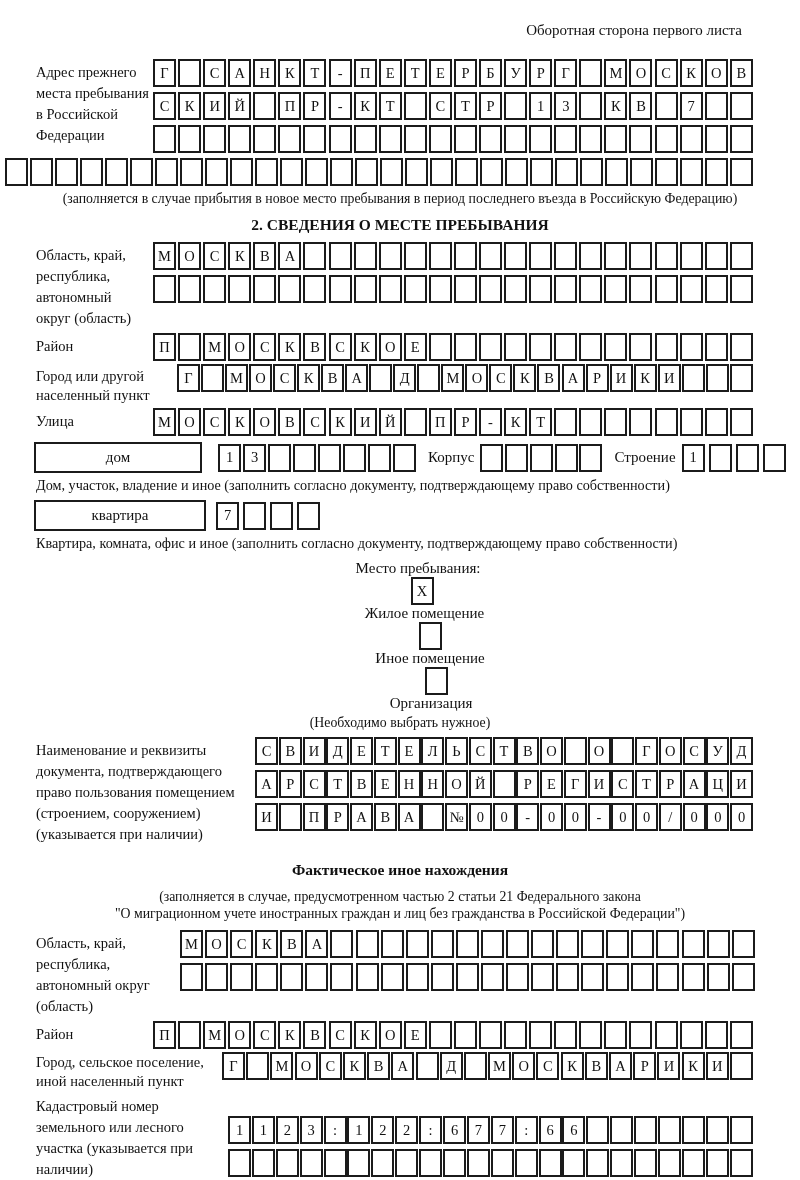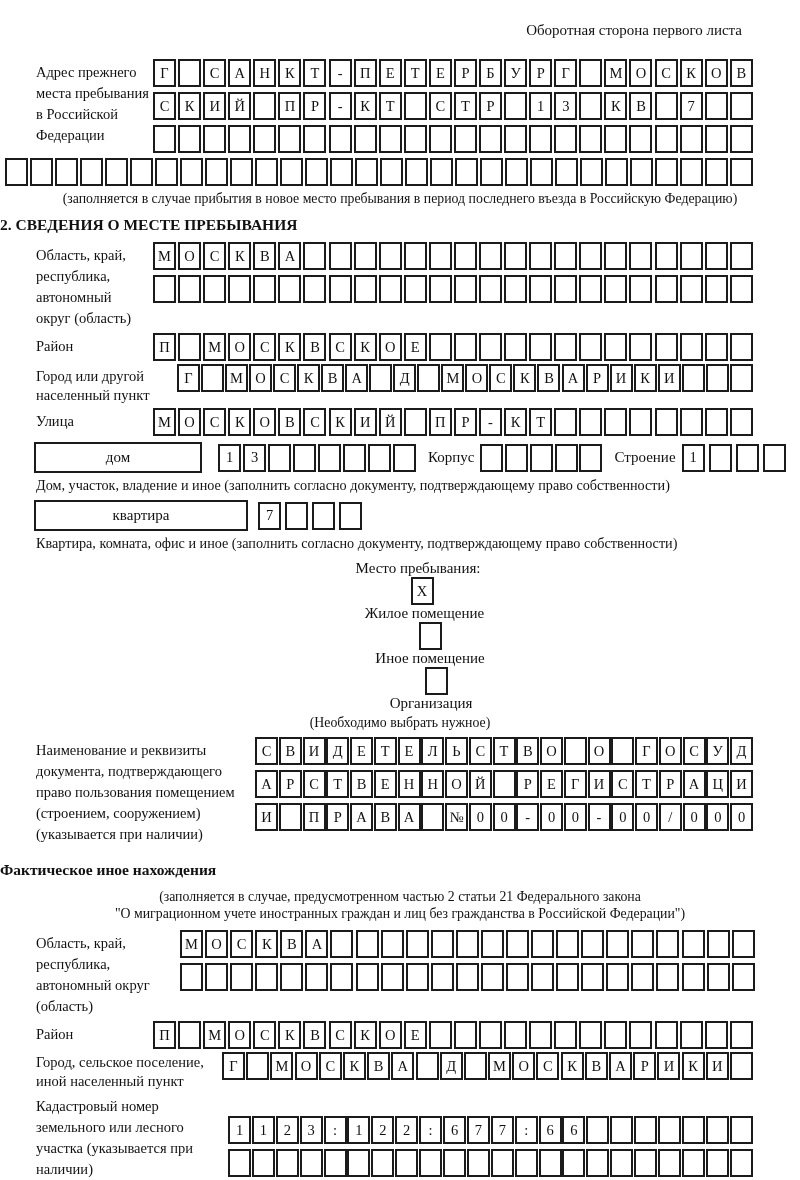--- a/index.html
+++ b/index.html
@@ -23,21 +23,21 @@
   }
   .cell{
     box-sizing:border-box;
     flex:0 0 23px; width:23px; height:28px;
     border:2px solid #1b1b1b; background:#fff;
     display:inline-flex; align-items:center; justify-content:center;
     font-size:14.5px; line-height:1;
   }
 
   .note{ text-align:center; font-size:13.8px; margin-top:5px; }
-  .h-bold{ text-align:left; font-weight:bold; font-size:15.5px; }
+  .h-bold{ text-align:center; font-weight:bold; font-size:15.5px; }
 
   .labelbox{
     box-sizing:border-box; border:2px solid #1b1b1b; height:31px;
     display:inline-flex; align-items:center; justify-content:center;
     font-size:15px;
   }
   .inline-row{ display:flex; align-items:center; }
   .cap{ font-size:14.2px; padding-left:36px; margin-top:4px; }
 
   .chk-label{ font-size:15px; }
@@ -343,21 +343,21 @@
   <div class="cells" style="width:104px;margin-left:6px;">
       <span class="cell">1</span>
       <span class="cell"></span>
       <span class="cell"></span>
       <span class="cell"></span>
     </div>
 </div>
 <div class="cap">Дом, участок, владение и иное (заполнить согласно документу, подтверждающему право собственности)</div>
 
 <div class="inline-row" style="margin:6px 0 0 34px;">
-  <div class="labelbox" style="width:214px;">квартира</div>
+  <div class="labelbox" style="width:172px;">квартира</div>
   <div class="cells" style="width:104px;margin-left:10px;">
       <span class="cell">7</span>
       <span class="cell"></span>
       <span class="cell"></span>
       <span class="cell"></span>
     </div>
 </div>
 <div class="cap">Квартира, комната, офис и иное (заполнить согласно документу, подтверждающему право собственности)</div>
 
 <div class="inline-row" style="margin:8px 0 0 36px;flex-direction:column;">

